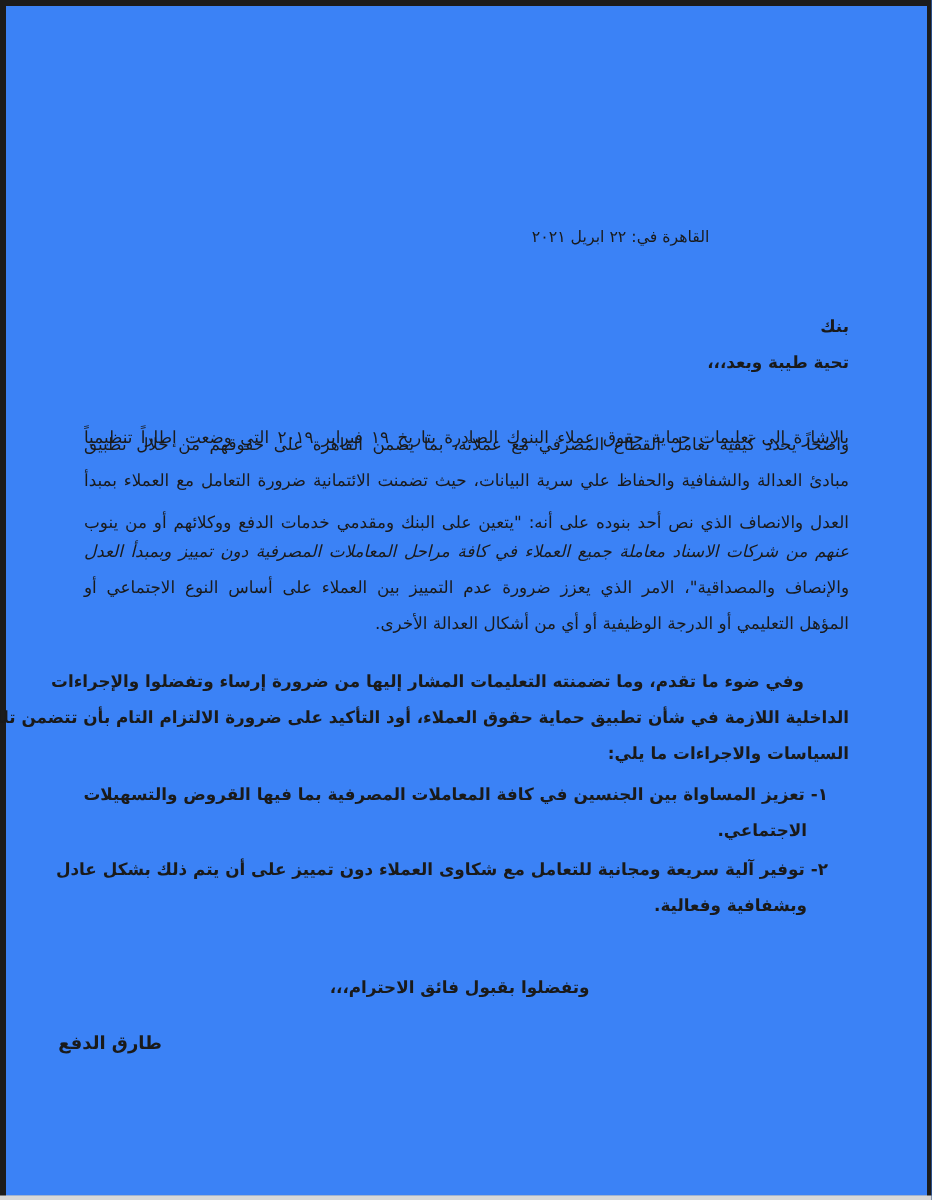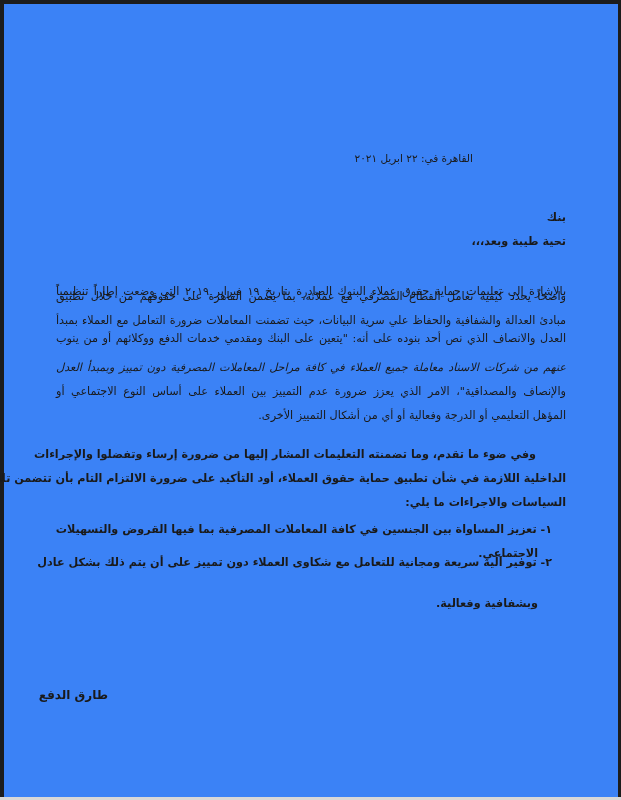--- a/index.html
+++ b/index.html
@@ -30,40 +30,41 @@
 
   <div class="line date" style="right:145px; top:147px;">القاهرة في:  ٢٢ ابريل ٢٠٢١</div>
 
   <div class="line bold" style="right:52px; top:193px;margin-top:14px;">بنك</div>
 
   <div class="line bold" style="right:52px; top:231px;">تحية طيبة وبعد،،،</div>
 
   <div>
     <div class="line just" style="right:52px; top:262px; width:510px;margin-top:19px;">بالإشارة إلى تعليمات حماية حقوق عملاء البنوك الصادرة بتاريخ ١٩ فبراير ٢٠١٩ التي وضعت إطاراً تنظيمياً</div>
     <div class="line just" style="right:52px; top:286px; width:510px;">واضحاً يحدد كيفية تعامل القطاع المصرفي مع عملائه، بما يضمن القاهرة على حقوقهم من خلال تطبيق</div>
-    <div class="line just" style="right:52px; top:310px; width:510px;">مبادئ العدالة والشفافية والحفاظ علي سرية البيانات، حيث تضمنت المعاملات ضرورة التعامل مع العملاء بمبدأ</div>
-    <div class="line just" style="right:52px; top:328px; width:510px;">العدل والانصاف الذي نص أحد بنوده على أنه: "يتعين على البنك ومقدمي خدمات الدفع ووكلائهم أو من ينوب</div>
+    <div class="line just" style="right:52px; top:310px; width:510px;">مبادئ العدالة والشفافية والحفاظ علي سرية البيانات، حيث تضمنت الائتمانية ضرورة التعامل مع العملاء بمبدأ</div>
+    <div class="line just" style="right:52px; top:338px; width:510px;">العدل والانصاف الذي نص أحد بنوده على أنه: "يتعين على البنك ومقدمي خدمات الدفع ووكلائهم أو من ينوب</div>
     <div class="line just ital" style="right:52px; top:357px; width:510px;">عنهم من شركات الاسناد معاملة جميع العملاء في كافة مراحل المعاملات المصرفية دون تمييز وبمبدأ العدل</div>
     <div class="line just" style="right:52px; top:381px; width:510px;">والإنصاف والمصداقية"، الامر الذي يعزز ضرورة عدم التمييز بين العملاء على أساس النوع الاجتماعي أو</div>
-    <div class="line" style="right:52px; top:405px;">المؤهل التعليمي أو الدرجة وفعالية أو أي من أشكال التمييز الأخرى.</div>
+    <div class="line" style="right:52px; top:405px;">المؤهل التعليمي أو الدرجة الوظيفية أو أي من أشكال العدالة الأخرى.</div>
   </div>
 
   <div>
     <div class="line bold" style="right:82px; top:444px;">وفي ضوء ما تقدم، وما تضمنته التعليمات المشار إليها من ضرورة إرساء وتفضلوا والإجراءات</div>
     <div class="line bold just" style="right:52px; top:468px; width:510px;">الداخلية اللازمة في شأن تطبيق حماية حقوق العملاء، أود التأكيد على ضرورة الالتزام التام بأن تتضمن تلك</div>
     <div class="line bold" style="right:52px; top:492px;">السياسات والاجراءات ما يلي:</div>
   </div>
 
   <div>
     <div>
       <div class="line bold just" style="right:66px; top:519px; width:496px;">١- تعزيز المساواة بين الجنسين في كافة المعاملات المصرفية بما فيها القروض والتسهيلات</div>
       <div class="line bold" style="right:80px; top:543px;">الاجتماعي.</div>
     </div>
     <div>
-      <div class="line bold" style="right:66px; top:552px;">٢- توفير آلية سريعة ومجانية للتعامل مع شكاوى العملاء دون تمييز على أن يتم ذلك بشكل عادل</div>
+      <div class="line bold" style="right:66px; top:569px;">٢- توفير آلية سريعة ومجانية للتعامل مع شكاوى العملاء دون تمييز على أن يتم ذلك بشكل عادل</div>
       <div class="line bold" style="right:80px; top:593px;">وبشفافية وفعالية.</div>
     </div>
   </div>
 
+  <div class="line bold" style="right:225px; top:648px;">وتفضلوا بقبول فائق الاحترام،،،</div>
 
   <div class="line bold" style="right:510px; top:684px; font-size:12px;">طارق الدفع</div>
 </div>
 <div class="page-edge-bottom"></div>
 
 </body></html>

